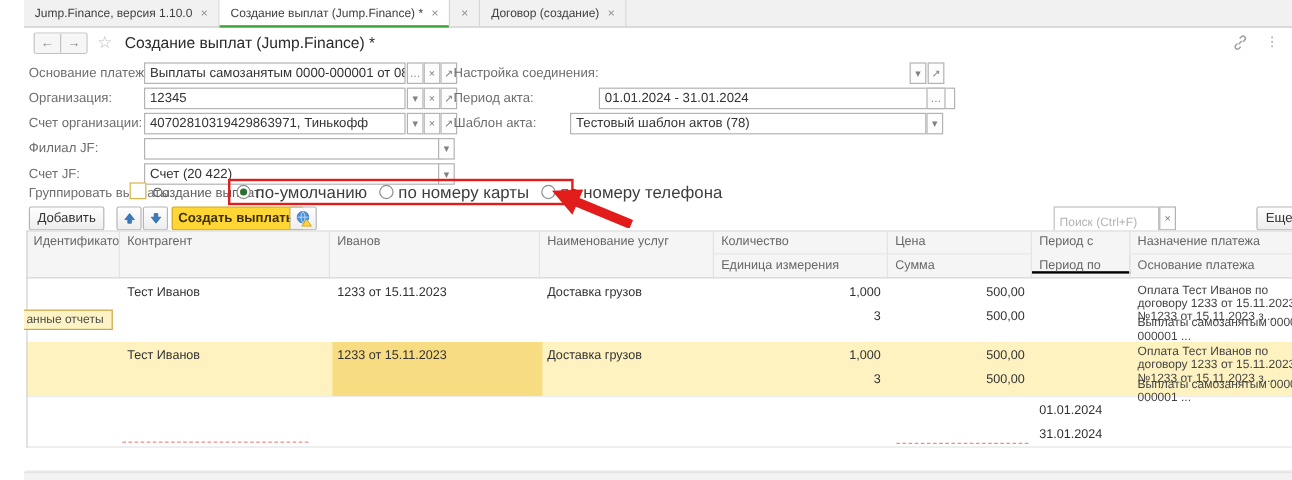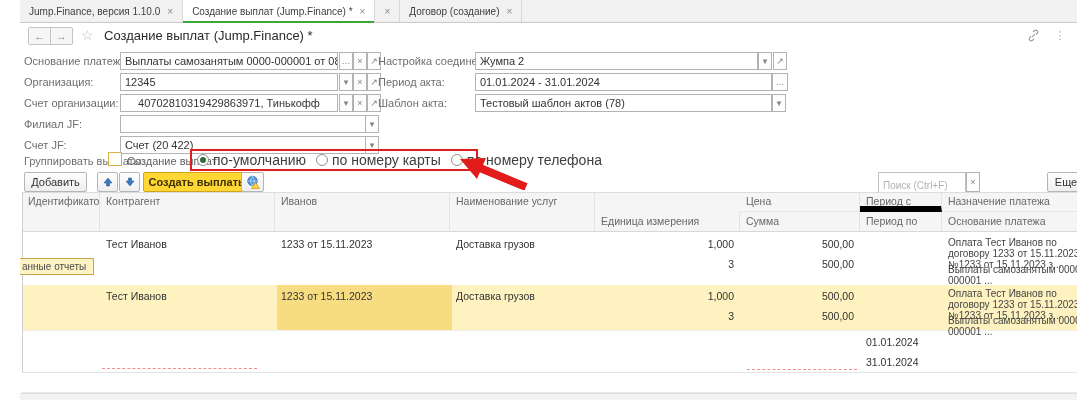--- a/index.html
+++ b/index.html
@@ -131,40 +131,39 @@
   <div class="fbtn" style="left:333px;top:52px;">×</div>
   <div class="fbtn" style="left:347px;top:52px;">↗</div>
 
   <div class="lbl" style="left:4px;top:76px;">Организация:</div>
   <div class="inp" style="left:100px;top:73px;width:208px;">12345</div>
   <div class="fbtn" style="left:319px;top:73px;">▾</div>
   <div class="fbtn" style="left:333px;top:73px;">×</div>
   <div class="fbtn" style="left:347px;top:73px;">↗</div>
 
   <div class="lbl" style="left:4px;top:97px;">Счет организации:</div>
-  <div class="inp" style="left:100px;top:94px;width:208px;text-align:center;">40702810319429863971, Тинькофф</div>
+  <div class="inp" style="left:100px;top:94px;width:208px;">40702810319429863971, Тинькофф</div>
   <div class="fbtn" style="left:319px;top:94px;">▾</div>
   <div class="fbtn" style="left:333px;top:94px;">×</div>
   <div class="fbtn" style="left:347px;top:94px;">↗</div>
 
   <div class="lbl" style="left:4px;top:118px;">Филиал JF:</div>
   <div class="inp" style="left:100px;top:115px;width:241px;"></div>
   <div class="fbtn" style="left:345px;top:115px;">▾</div>
 
   <div class="lbl" style="left:4px;top:139px;">Счет JF:</div>
   <div class="inp" style="left:100px;top:136px;width:241px;">Счет (20 422)</div>
   <div class="fbtn" style="left:345px;top:136px;">▾</div>
 
   <div class="lbl" style="left:358px;top:55px;">Настройка соединения:</div>
-  <div class="inp" style="left:455px;top:52px;width:273px;">Жумпа 2</div>
   <div class="fbtn" style="left:738px;top:52px;">▾</div>
   <div class="fbtn" style="left:753px;top:52px;">↗</div>
 
   <div class="lbl" style="left:358px;top:76px;">Период акта:</div>
-  <div class="inp" style="left:455px;top:73px;width:287px;">01.01.2024 - 31.01.2024</div>
+  <div class="inp" style="left:479px;top:73px;width:287px;">01.01.2024 - 31.01.2024</div>
   <div class="fbtn" style="left:752px;top:73px;width:14px;">…</div>
 
   <div class="lbl" style="left:358px;top:97px;">Шаблон акта:</div>
   <div class="inp" style="left:455px;top:94px;width:287px;">Тестовый шаблон актов (78)</div>
   <div class="fbtn" style="left:752px;top:94px;">▾</div>
 
   <div class="lbl" style="left:4px;top:155px;">Группировать выплаты:</div>
   <div class="chk"></div>
   <div class="lbl" style="left:107px;top:155px;color:#5f5f5f;">Создание выплат:</div>
 
@@ -207,24 +206,25 @@
   <div class="cbtn" style="left:1027px;width:46px;">
     <span>Еще</span>
     <span style="font-size:8px;color:#666;">▾</span>
   </div>
 
   <div class="thead-bg"></div>
   <div class="th cx1" style="top:192px;height:40px;">Идентификатор</div>
   <div class="th cx2" style="top:192px;height:40px;">Контрагент</div>
   <div class="th cx3" style="top:192px;height:40px;">Иванов</div>
   <div class="th cx4" style="top:192px;height:40px;">Наименование услуг</div>
+  <div class="th cx5" style="top:192px;height:20px;border-bottom:1px solid #e6e6e6;">Количество</div>
   <div class="th cx5" style="top:212px;height:20px;">Единица измерения</div>
   <div class="th cx6" style="top:192px;height:20px;border-bottom:1px solid #e6e6e6;">Цена</div>
   <div class="th cx6" style="top:212px;height:20px;">Сумма</div>
-  <div class="th cx7" style="top:192px;height:20px;border-bottom:6px solid #000000;">Период с</div>
+  <div class="th cx7" style="top:192px;height:36px;border-bottom:2px solid #000000;">Период с</div>
   <div class="th cx7" style="top:212px;height:20px;">Период по</div>
   <div class="th cx8" style="top:192px;height:20px;border-right:none;border-bottom:1px solid #e6e6e6;">Назначение платежа</div>
   <div class="th cx8" style="top:212px;height:20px;border-right:none;">Основание платежа</div>
 
   <div class="rowg" style="top:232px;height:53px;"></div>
   <div class="td cx2" style="top:235px;">Тест Иванов</div>
   <div class="td cx3" style="top:235px;">1233 от 15.11.2023</div>
   <div class="td cx4" style="top:235px;">Доставка грузов</div>
   <div class="td cx5 num" style="top:235px;">1,000</div>
   <div class="td cx6 num" style="top:235px;">500,00</div>

